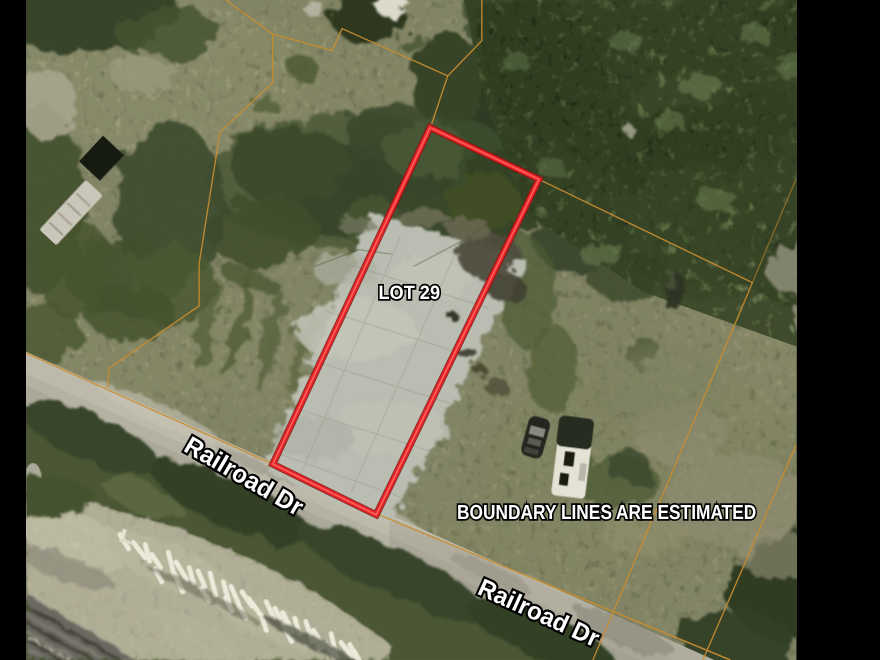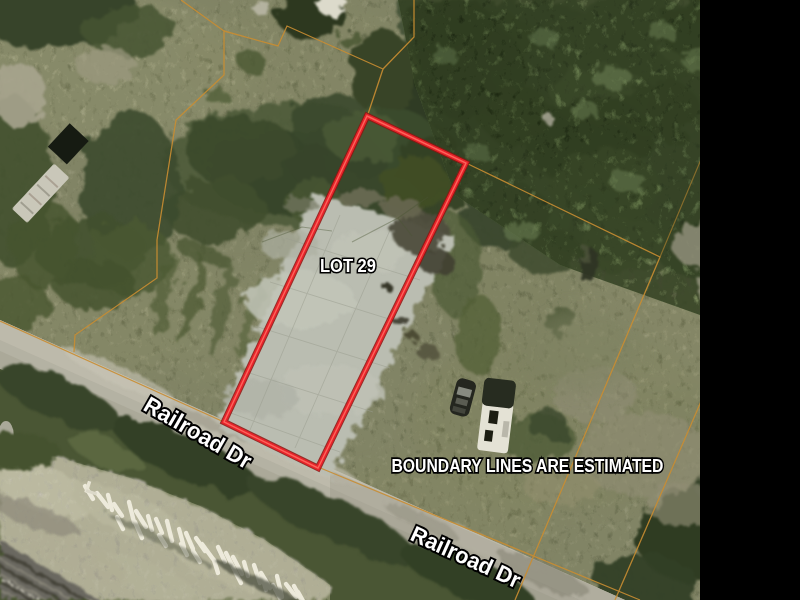--- a/index.html
+++ b/index.html
@@ -1,16 +1,16 @@
 <!DOCTYPE html>
 <html><head>
 <meta charset="utf-8">
 <style>
   html,body{margin:0;padding:0;background:#000;}
-  #wrap{width:700px;height:600px;overflow:hidden;position:relative;font-family:"Liberation Sans",sans-serif;}
+  #wrap{width:700px;height:600px;overflow:hidden;position:relative;font-family:"Liberation Sans",sans-serif;margin-left:24px;}
 </style>
 </head>
 <body>
 <div id="wrap">
 <svg width="800" height="600" viewBox="0 0 800 600" xmlns="http://www.w3.org/2000/svg">
 <defs>
   <filter id="rough" color-interpolation-filters="sRGB" x="-20%" y="-20%" width="140%" height="140%">
     <feTurbulence type="fractalNoise" baseFrequency="0.045" numOctaves="3" seed="7" result="n"></feTurbulence>
     <feDisplacementMap in="SourceGraphic" in2="n" scale="24"></feDisplacementMap>
     <feGaussianBlur stdDeviation="1.2"></feGaussianBlur>

